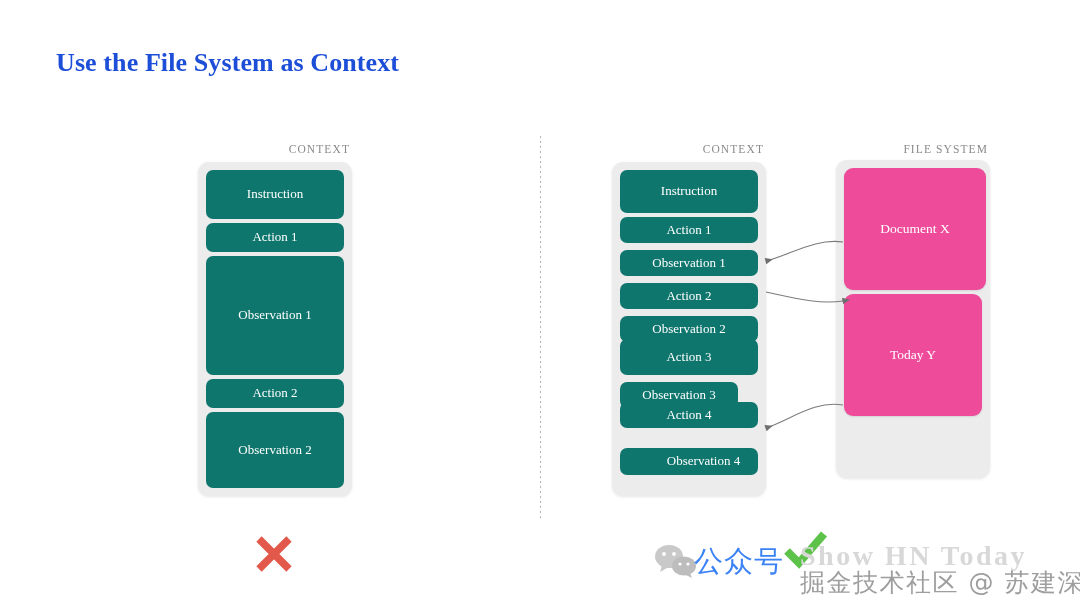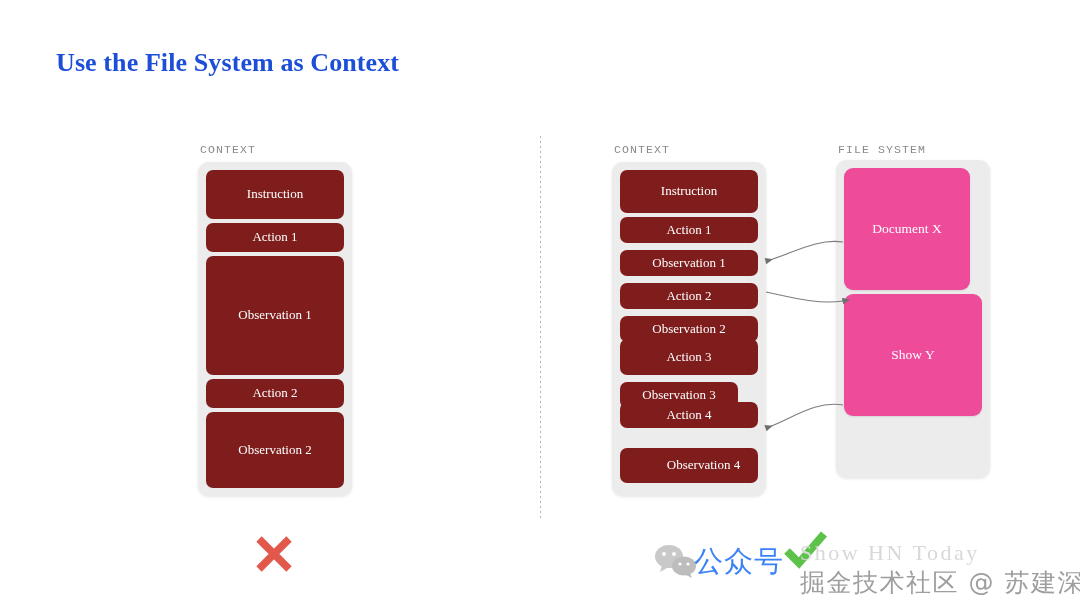--- a/index.html
+++ b/index.html
@@ -25,25 +25,25 @@
     font-size: 26px;
     font-weight: bold;
     color: #1d4ed8;
     letter-spacing: 0.1px;
     white-space: nowrap;
   }
 
   
   .col-label {
     position: absolute;
-    font-family: Liberation Mono, monospace;
+    font-family: Liberation Serif, serif;
     font-size: 11.5px;
     letter-spacing: 1.1px;
     color: #8a8a8a;
-    text-align: left;
+    text-align: right;
     white-space: nowrap;
   }
   #label-context-left  { left: 200px; top: 143px; width: 150px; }
   #label-context-right { left: 614px; top: 143px; width: 150px; }
   #label-filesystem    { left: 838px; top: 143px; width: 150px; }
 
   
   .panel {
     position: absolute;
     background: #ececec;
@@ -62,21 +62,21 @@
     display: flex;
     align-items: center;
     justify-content: center;
     border-radius: 7px;
     font-family: "Liberation Serif", serif;
     color: #ffffff;
     text-align: center;
     line-height: 1.1;
   }
   .block-gray {
-    background: #7f1d1d;
+    background: #0f766e;
     font-size: 13px;
   }
   .block-pink {
     background: #ee4b9b;
     font-size: 13.5px;
     border-radius: 9px;
     box-shadow: 0 1px 2px rgba(0,0,0,0.10);
   }
 
   
@@ -131,24 +131,25 @@
     font-size: 29px;
     color: #3b82f6;
     letter-spacing: 1px;
     white-space: nowrap;
   }
   #watermark-en {
     position: absolute;
     left: 800px;
     top: 540px;
     font-family: "Liberation Serif", serif;
-    font-size: 22px;
+    font-size: 28px;
     color: #d8d8d8;
     letter-spacing: 2.5px;
     white-space: nowrap;
+    font-weight: bold;
   }
   #watermark-cn {
     position: absolute;
     left: 800px;
     top: 566px;
     font-family: "DejaVu Sans", sans-serif;
     font-size: 25px;
     color: #9e9e9e;
     letter-spacing: 1.5px;
     white-space: nowrap;
@@ -177,26 +178,26 @@
 
 <div class="panel" id="panel-context-right">
   <div class="block block-gray" style="left:8px; top:8px; width:138px; height:43px;">Instruction</div>
   <div class="block block-gray" style="left:8px; top:55px; width:138px; height:26px;">Action 1</div>
   <div class="block block-gray" style="left:8px; top:88px; width:138px; height:26px;">Observation 1</div>
   <div class="block block-gray" style="left:8px; top:121px; width:138px; height:26px;">Action 2</div>
   <div class="block block-gray" style="left:8px; top:154px; width:138px; height:26px;">Observation 2</div>
   <div class="block block-gray" style="left:8px; top:177px; width:138px; height:36px;">Action 3</div>
   <div class="block block-gray" style="left:8px; top:220px; width:118px; height:26px;">Observation 3</div>
   <div class="block block-gray" style="left:8px; top:240px; width:138px; height:26px;">Action 4</div>
-  <div class="block block-gray" style="left:8px; top:286px; width:138px; height:35px;padding-left:29px;">Observation 4</div>
+  <div class="block block-gray" style="left:8px; top:286px; width:138px; height:27px;padding-left:29px;">Observation 4</div>
 </div>
 
 <div class="panel" id="panel-filesystem">
-  <div class="block block-pink" style="left:8px; top:8px; width:126px; height:122px;">Document X</div>
-  <div class="block block-pink" style="left:8px; top:134px; width:138px; height:122px;">Show Y</div>
+  <div class="block block-pink" style="left:8px; top:8px; width:142px; height:122px;">Document X</div>
+  <div class="block block-pink" style="left:8px; top:134px; width:138px; height:122px;">Today Y</div>
 </div>
 
 <svg id="arrows-layer" viewBox="0 0 1080 608" xmlns="http://www.w3.org/2000/svg">
   <defs>
     <marker id="ah-left" markerWidth="8" markerHeight="8" refX="6.5" refY="3" orient="auto" markerUnits="strokeWidth">
       <path d="M7,0 L0,3 L7,6 Z" fill="#6f6f6f"></path>
     </marker>
     <marker id="ah-right" markerWidth="8" markerHeight="8" refX="0.5" refY="3" orient="auto" markerUnits="strokeWidth">
       <path d="M0,0 L7,3 L0,6 Z" fill="#6f6f6f"></path>
     </marker>

